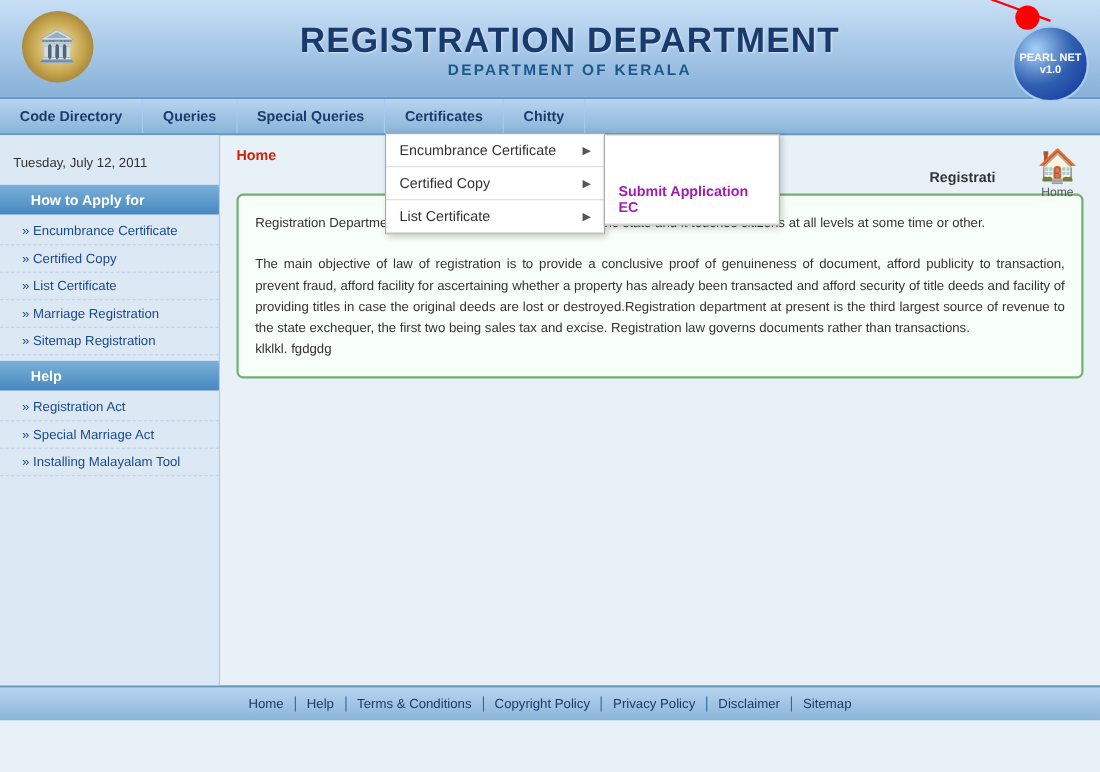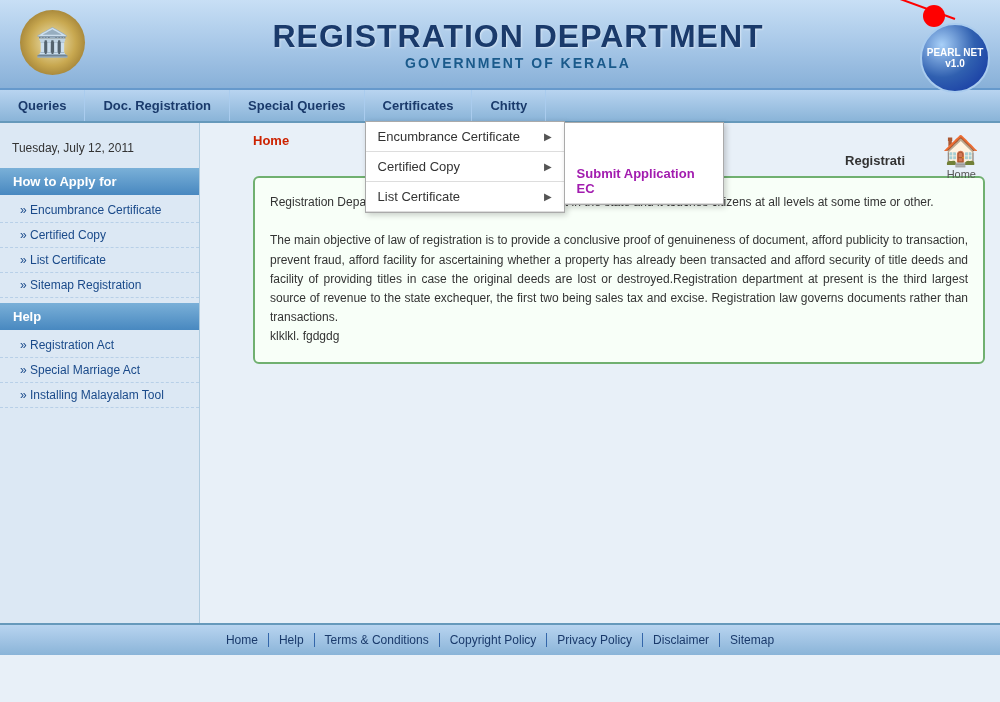--- a/index.html
+++ b/index.html
@@ -144,42 +144,41 @@
       font-size: 13px;
       cursor: pointer;
       color: #333;
     }
     .submenu-item.active { color: #a21caf; font-weight: bold; margin-top: 36px; }
 
     
     .main-container {
       display: flex;
       min-height: 500px;
-      gap: 38px;
     }
 
     
     .sidebar {
       width: 200px;
       background: #dce8f4;
       border-right: 1px solid #b0cce0;
       padding: 10px 0;
       flex-shrink: 0;
     }
     .sidebar-date {
       padding: 8px 12px;
       font-size: 12px;
       color: #333;
     }
     .sidebar-section-title {
       background: linear-gradient(180deg, #7ab0d8, #4888c0);
       color: white;
       font-weight: bold;
       font-size: 13px;
-      padding: 6px 13px;
+      padding: 6px 28px;
       margin: 5px 0 3px 0;
     }
     .sidebar-item {
       padding: 5px 12px 5px 20px;
       font-size: 12px;
       color: #1a4a8a;
       border-bottom: 1px dashed #b8d0e8;
       cursor: pointer;
     }
     .sidebar-item::before {
@@ -267,34 +266,34 @@
   </style>
 </head>
 <body>
 
 <div class="header">
   <div class="header-logo-left">
     <div class="emblem">🏛️</div>
   </div>
   <div class="header-title">
     <h1>REGISTRATION DEPARTMENT</h1>
-    <h2>GOVERNMENT OF KERALA</h2>
+    <h2>DEPARTMENT OF KERALA</h2>
   </div>
   <div class="red-dot"></div>
   <div class="red-arrow"></div>
   <div class="header-logo-right">
     <div class="pearl-net-logo">
       <span>PEARL NET<br>v1.0</span>
     </div>
   </div>
 </div>
 
 <div class="navbar">
+  <a>Code Directory</a>
   <a>Queries</a>
-  <a>Doc. Registration</a>
   <a>Special Queries</a>
   <div class="nav-certificates" style="position:relative;">
     <a style="display:block;">Certificates</a>
 
     <div class="dropdown-menu">
       <div class="dropdown-item" style="position:relative;">
         <span>Encumbrance Certificate</span>
         <span class="arrow">▶</span>
 
         <div class="submenu">
@@ -315,20 +314,21 @@
 </div>
 
 <div class="main-container">
 
   <div class="sidebar">
     <div class="sidebar-date">Tuesday, July 12, 2011</div>
     <div class="sidebar-section-title">How to Apply for</div>
     <div class="sidebar-item">Encumbrance Certificate</div>
     <div class="sidebar-item">Certified Copy</div>
     <div class="sidebar-item">List Certificate</div>
+    <div class="sidebar-item">Marriage Registration</div>
     <div class="sidebar-item">Sitemap Registration</div>
     <div class="sidebar-section-title">Help</div>
     <div class="sidebar-item">Registration Act</div>
     <div class="sidebar-item">Special Marriage Act</div>
     <div class="sidebar-item">Installing Malayalam Tool</div>
   </div>
 
   <div class="content">
     <div style="display:flex; justify-content: space-between; align-items: flex-start;">
       <div class="breadcrumb">Home</div>

